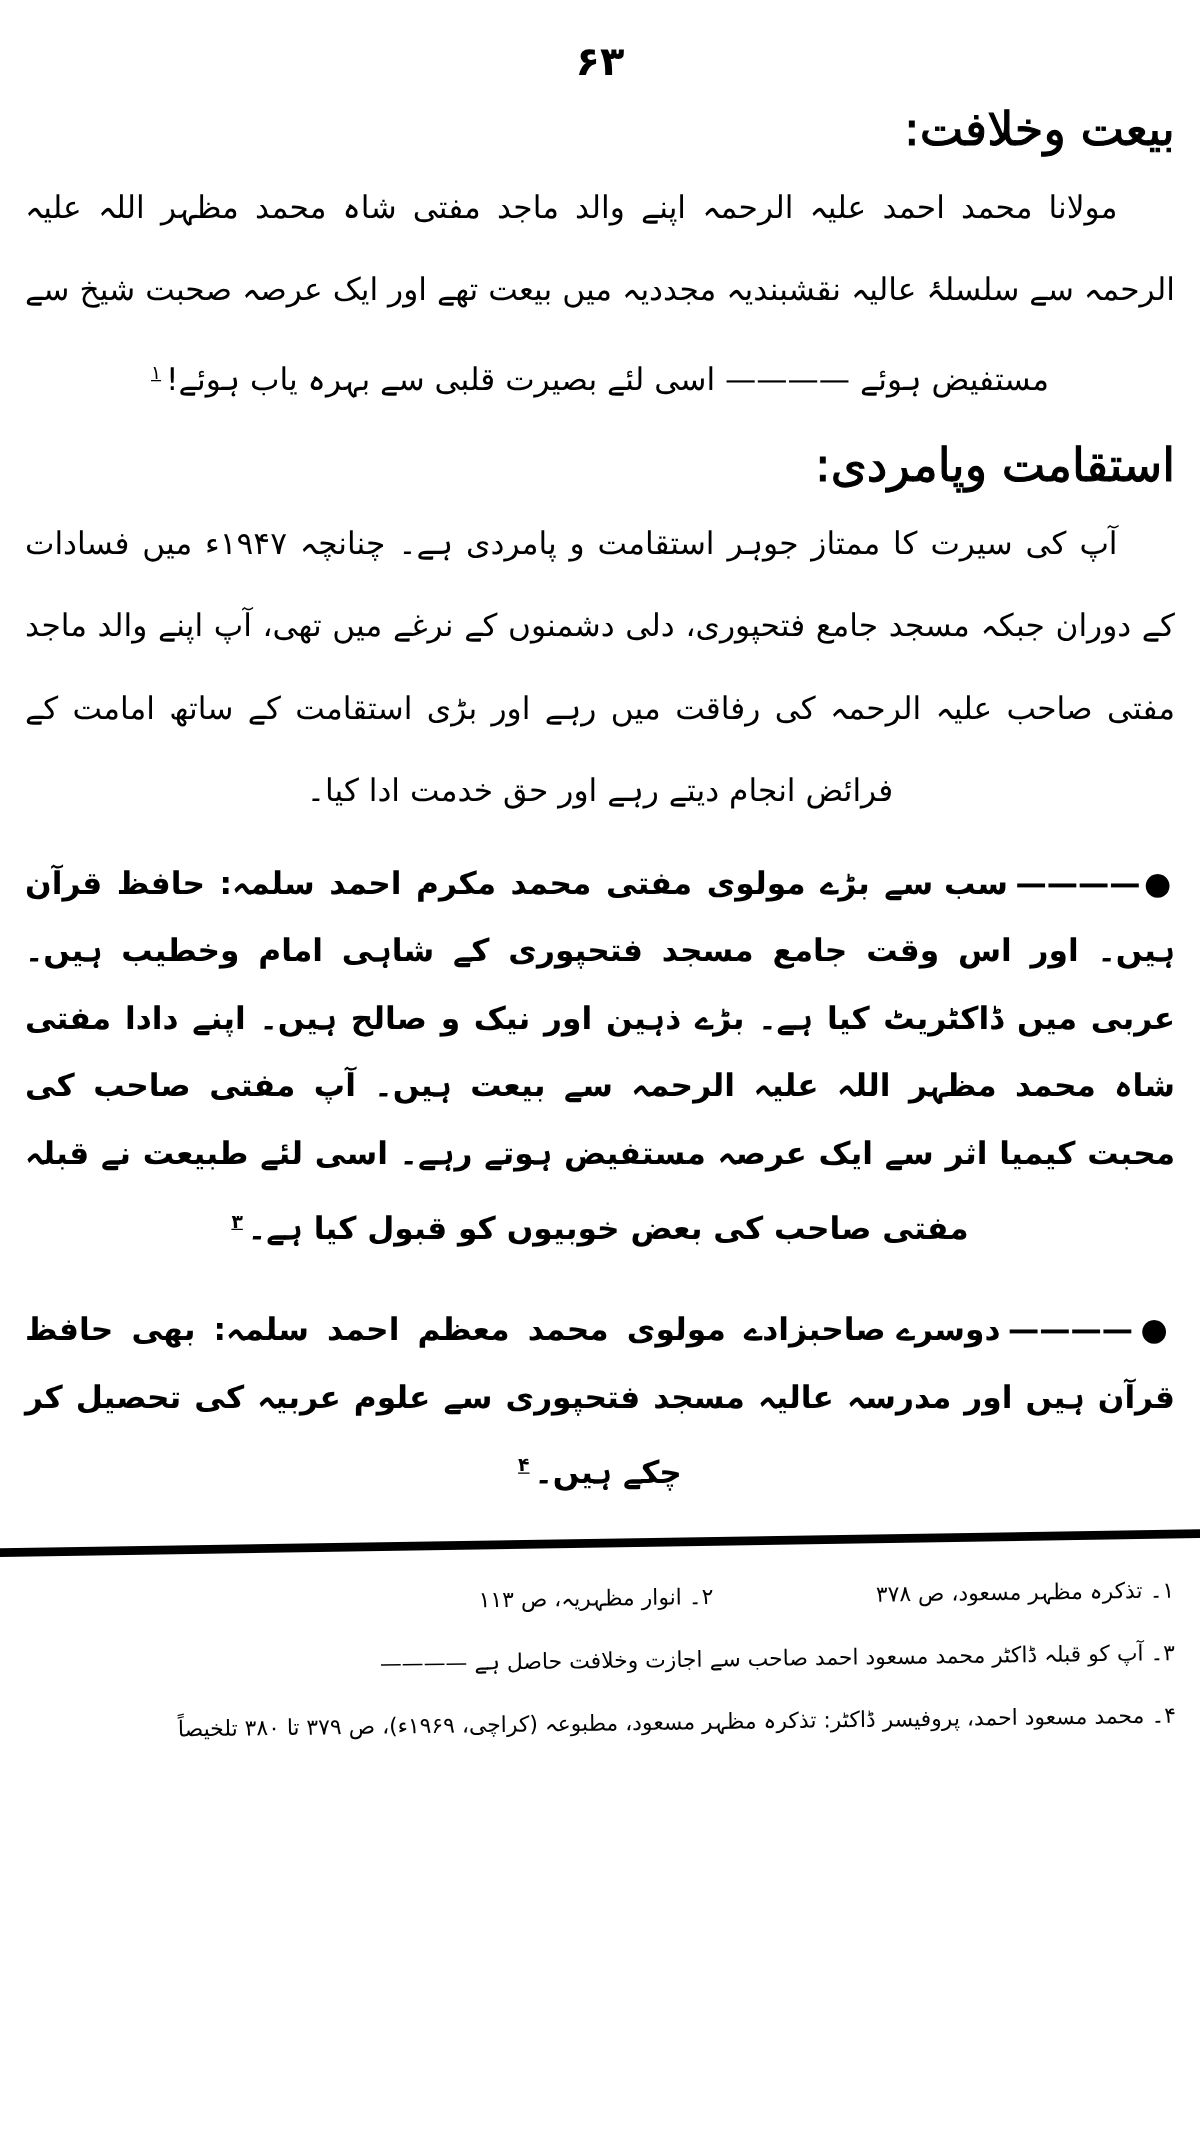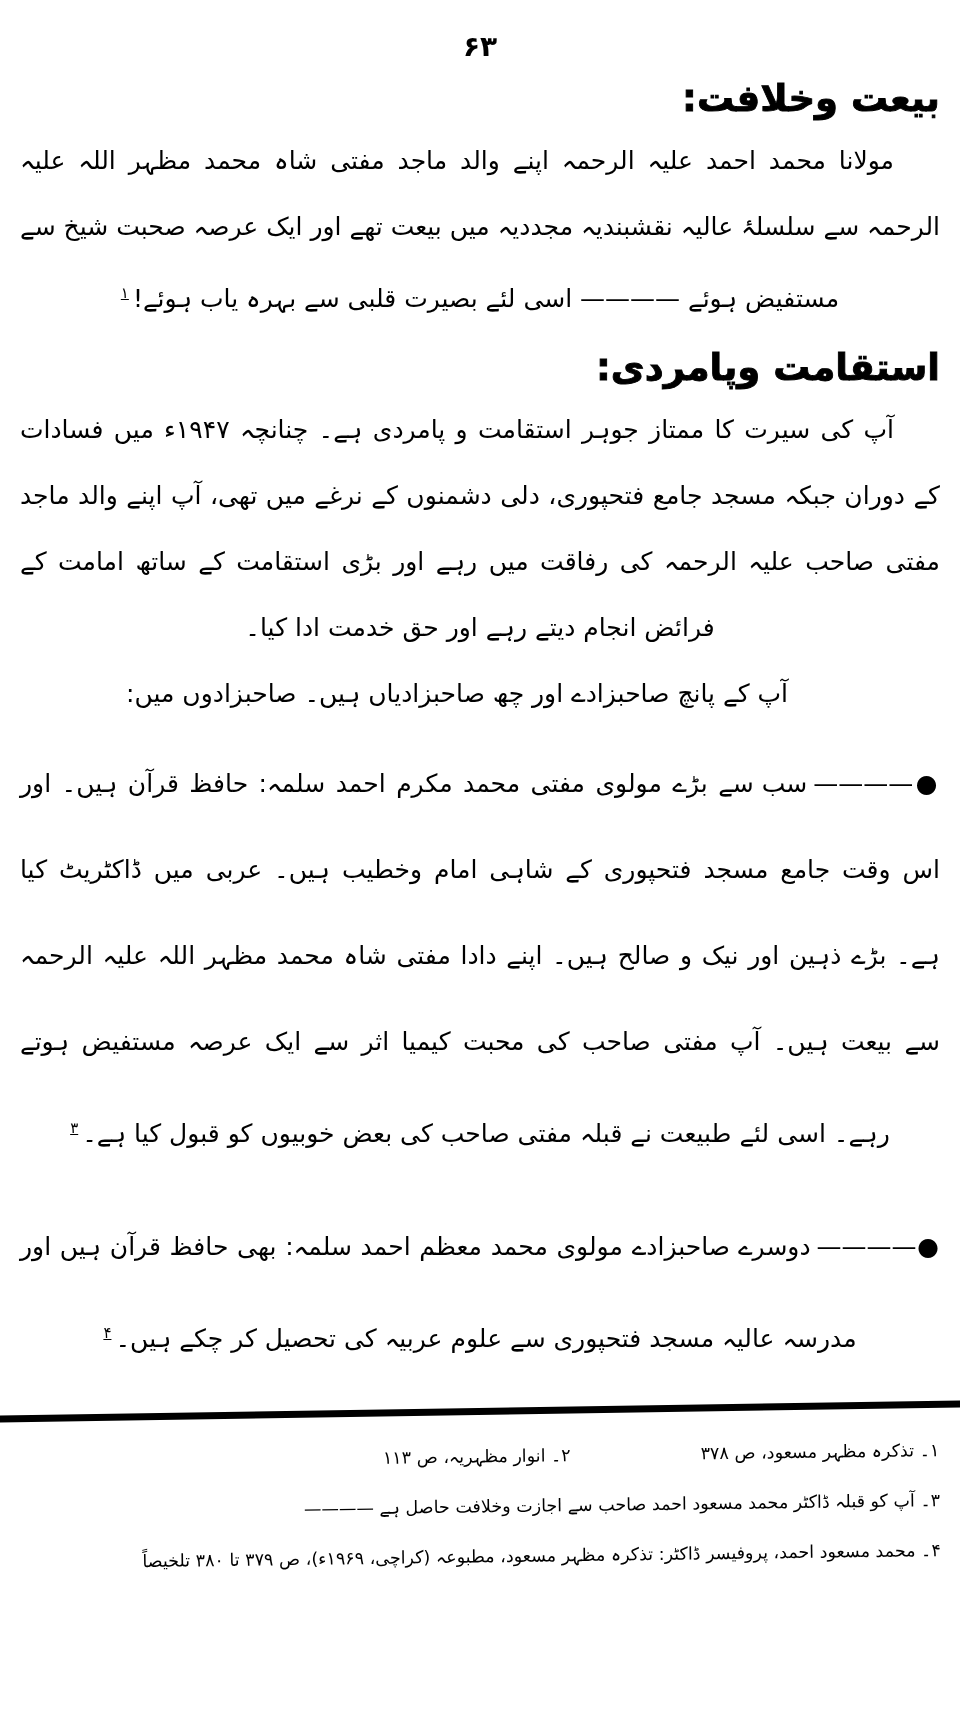--- a/index.html
+++ b/index.html
@@ -11,27 +11,27 @@
     background: #ffffff;
     color: #000000;
     box-sizing: border-box;
     padding: 24px 20px 0 20px;
     overflow: hidden;
     font-family: "DejaVu Sans", sans-serif;
     direction: rtl;
   }
   .page-number {
     text-align: center;
-    font-size: 28px;
+    font-size: 32px;
     font-weight: bold;
     margin: 6px 0 10px 0;
   }
   .heading {
     font-size: 37px;
-    font-weight: bold;
+    font-weight: normal;
     text-align: right;
     margin: 14px 0 8px 0;
     -webkit-text-stroke: 0.9px #000;
     letter-spacing: -1px;
   }
   .para {
     font-size: 25px;
     line-height: 66px;
     margin: 0;
     text-align: justify;
@@ -40,24 +40,25 @@
   }
   .para.no-indent { text-indent: 0; }
   .fn-marker {
     font-size: 15px;
     text-decoration: underline;
     margin-right: 4px;
     vertical-align: super;
   }
   .bullet-item {
     font-size: 25px;
-    line-height: 86px;
+    line-height: 54px;
     margin: 14px 0 26px 0;
     text-align: justify;
     text-align-last: center;
+    font-weight: bold;
   }
   .bullet-prefix {
     letter-spacing: -2px;
     margin-left: 6px;
     white-space: nowrap;
   }
   .footnote-rule {
     height: 7px;
     background: #000;
     margin: 22px -24px 10px -24px;
@@ -84,21 +85,20 @@
 
   <p class="para"><span>مولانا محمد احمد علیہ الرحمہ اپنے والد ماجد مفتی شاہ محمد مظہر اللہ علیہ الرحمہ سے سلسلۂ عالیہ نقشبندیہ مجددیہ میں بیعت تھے اور ایک عرصہ صحبت شیخ سے مستفیض ہوئے ———— اسی لئے بصیرت قلبی سے بہرہ یاب ہوئے!</span><sup class="fn-marker">۱</sup></p>
 
 
 
   <div class="heading">استقامت وپامردی:</div>
 
   <p class="para"><span>آپ کی سیرت کا ممتاز جوہر استقامت و پامردی ہے۔ چنانچہ ۱۹۴۷ء میں فسادات کے دوران جبکہ مسجد جامع فتحپوری، دلی دشمنوں کے نرغے میں تھی، آپ اپنے والد ماجد مفتی صاحب علیہ الرحمہ کی رفاقت میں رہے اور بڑی استقامت کے ساتھ امامت کے فرائض انجام دیتے رہے اور حق خدمت ادا کیا۔</span></p>
 
 
-  <p class="para"><span>آپ کے پانچ صاحبزادے اور چھ صاحبزادیاں ہیں۔ صاحبزادوں میں:</span></p>
 
   <p class="bullet-item"><span class="bullet-prefix">●————</span><span>سب سے بڑے مولوی مفتی محمد مکرم احمد سلمہ: حافظ قرآن ہیں۔ اور اس وقت جامع مسجد فتحپوری کے شاہی امام وخطیب ہیں۔ عربی میں ڈاکٹریٹ کیا ہے۔ بڑے ذہین اور نیک و صالح ہیں۔ اپنے دادا مفتی شاہ محمد مظہر اللہ علیہ الرحمہ سے بیعت ہیں۔ آپ مفتی صاحب کی محبت کیمیا اثر سے ایک عرصہ مستفیض ہوتے رہے۔ اسی لئے طبیعت نے قبلہ مفتی صاحب کی بعض خوبیوں کو قبول کیا ہے۔</span><sup class="fn-marker">۳</sup></p>
 
   <p class="bullet-item"><span class="bullet-prefix">●————</span><span>دوسرے صاحبزادے مولوی محمد معظم احمد سلمہ: بھی حافظ قرآن ہیں اور مدرسہ عالیہ مسجد فتحپوری سے علوم عربیہ کی تحصیل کر چکے ہیں۔</span><sup class="fn-marker">۴</sup></p>
 
   <div class="footnote-rule"></div>
 
   <div class="footnotes">
     <div class="fn-row fn-row-1">
       <span class="fn-item-1">۱۔ تذکرہ مظہر مسعود، ص ۳۷۸</span>

